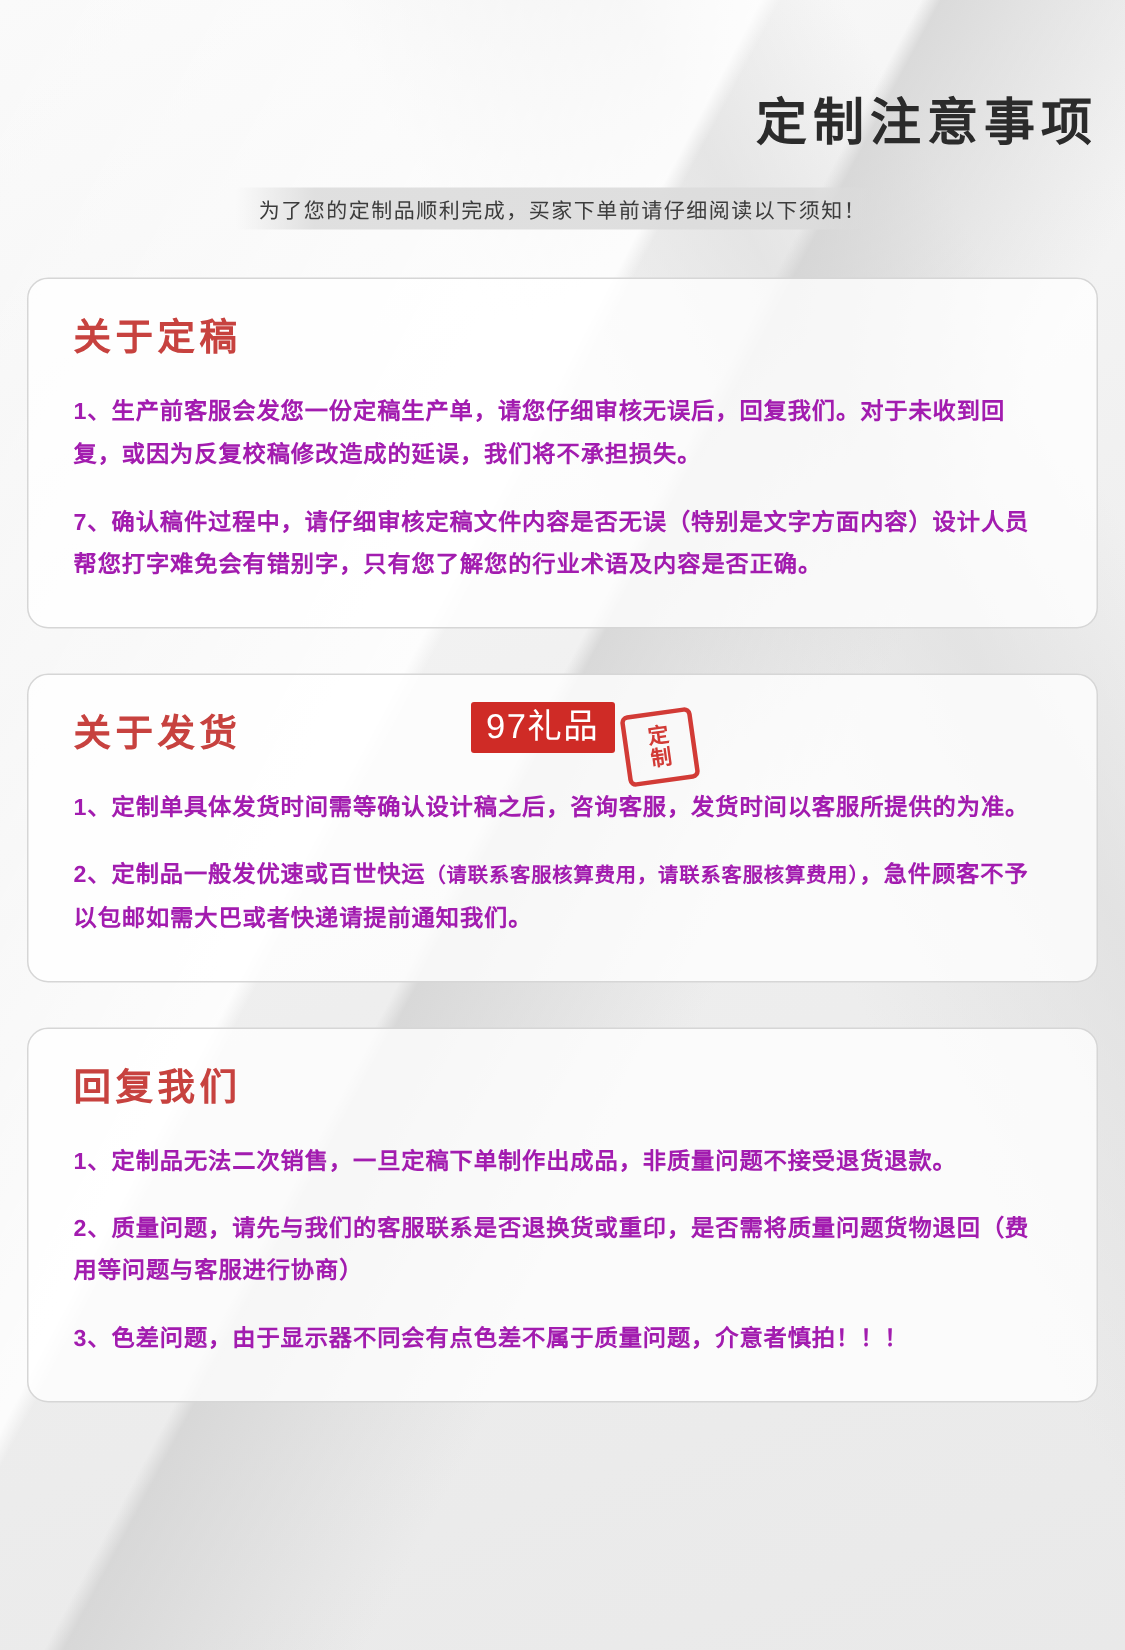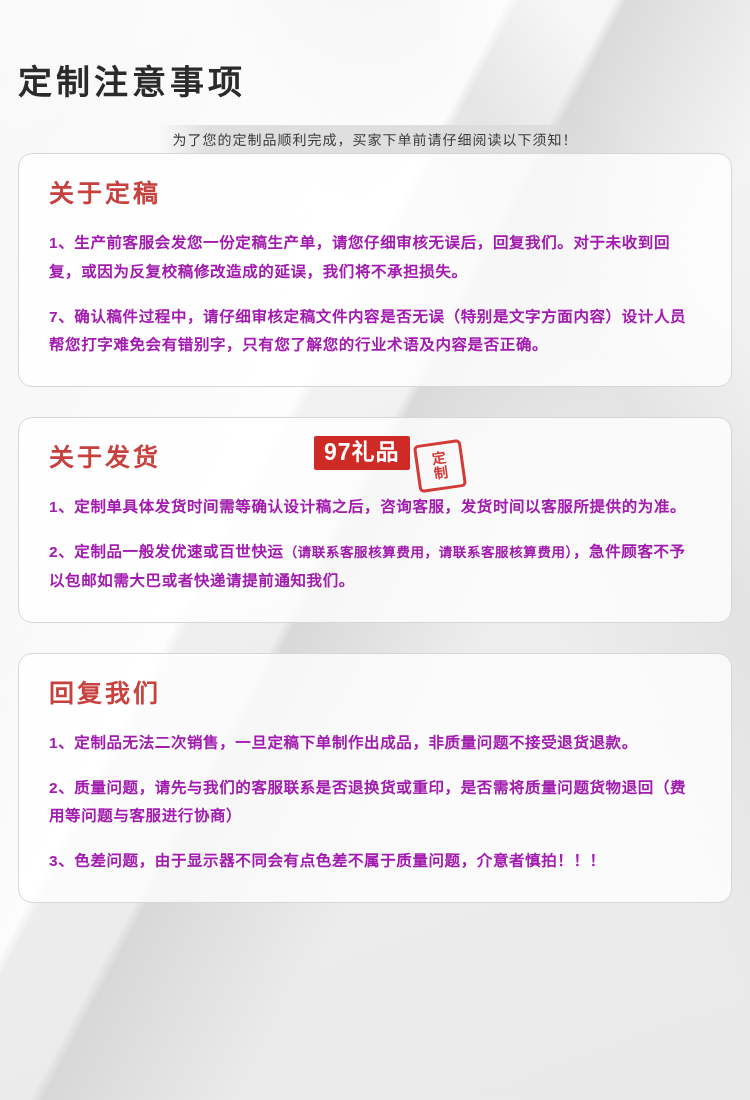--- a/index.html
+++ b/index.html
@@ -27,21 +27,21 @@
     z-index: 0;
   }
   .page {
     position: relative;
     z-index: 1;
     width: 750px;
     height: 1100px;
     padding: 0 18px;
   }
   .header {
-    text-align: left;
+    text-align: right;
     padding-top: 62px;
   }
   .main-title {
     font-size: 34px;
     font-weight: bold;
     color: #2b2b2b;
     letter-spacing: 4px;
     margin: 0;
     line-height: 1.2;
   }
@@ -62,20 +62,21 @@
   }
   .card {
     position: relative;
     background: rgba(255,255,255,0.78);
     border: 1px solid #d6d6d6;
     border-radius: 14px;
     margin: 0 0 30px 0;
     padding: 26px 30px 26px 30px;
   }
   .cards {
+    margin-top: 32px;
   }
   .card-title {
     font-size: 25px;
     font-weight: bold;
     color: #c7423f;
     letter-spacing: 3px;
     margin: 0 0 22px 0;
     line-height: 1.1;
   }
   .card-item {
@@ -96,21 +97,21 @@
     position: absolute;
     top: 18px;
     left: 295px;
     display: flex;
     align-items: flex-start;
   }
   .brand-box {
     background: #cf2b26;
     color: #ffffff;
     font-size: 23px;
-    font-weight: bold;
+    font-weight: normal;
     letter-spacing: 1px;
     padding: 4px 10px 5px 10px;
     line-height: 1.1;
     border-radius: 2px;
   }
   .seal {
     width: 48px;
     height: 48px;
     margin-left: 6px;
     margin-top: 6px;

